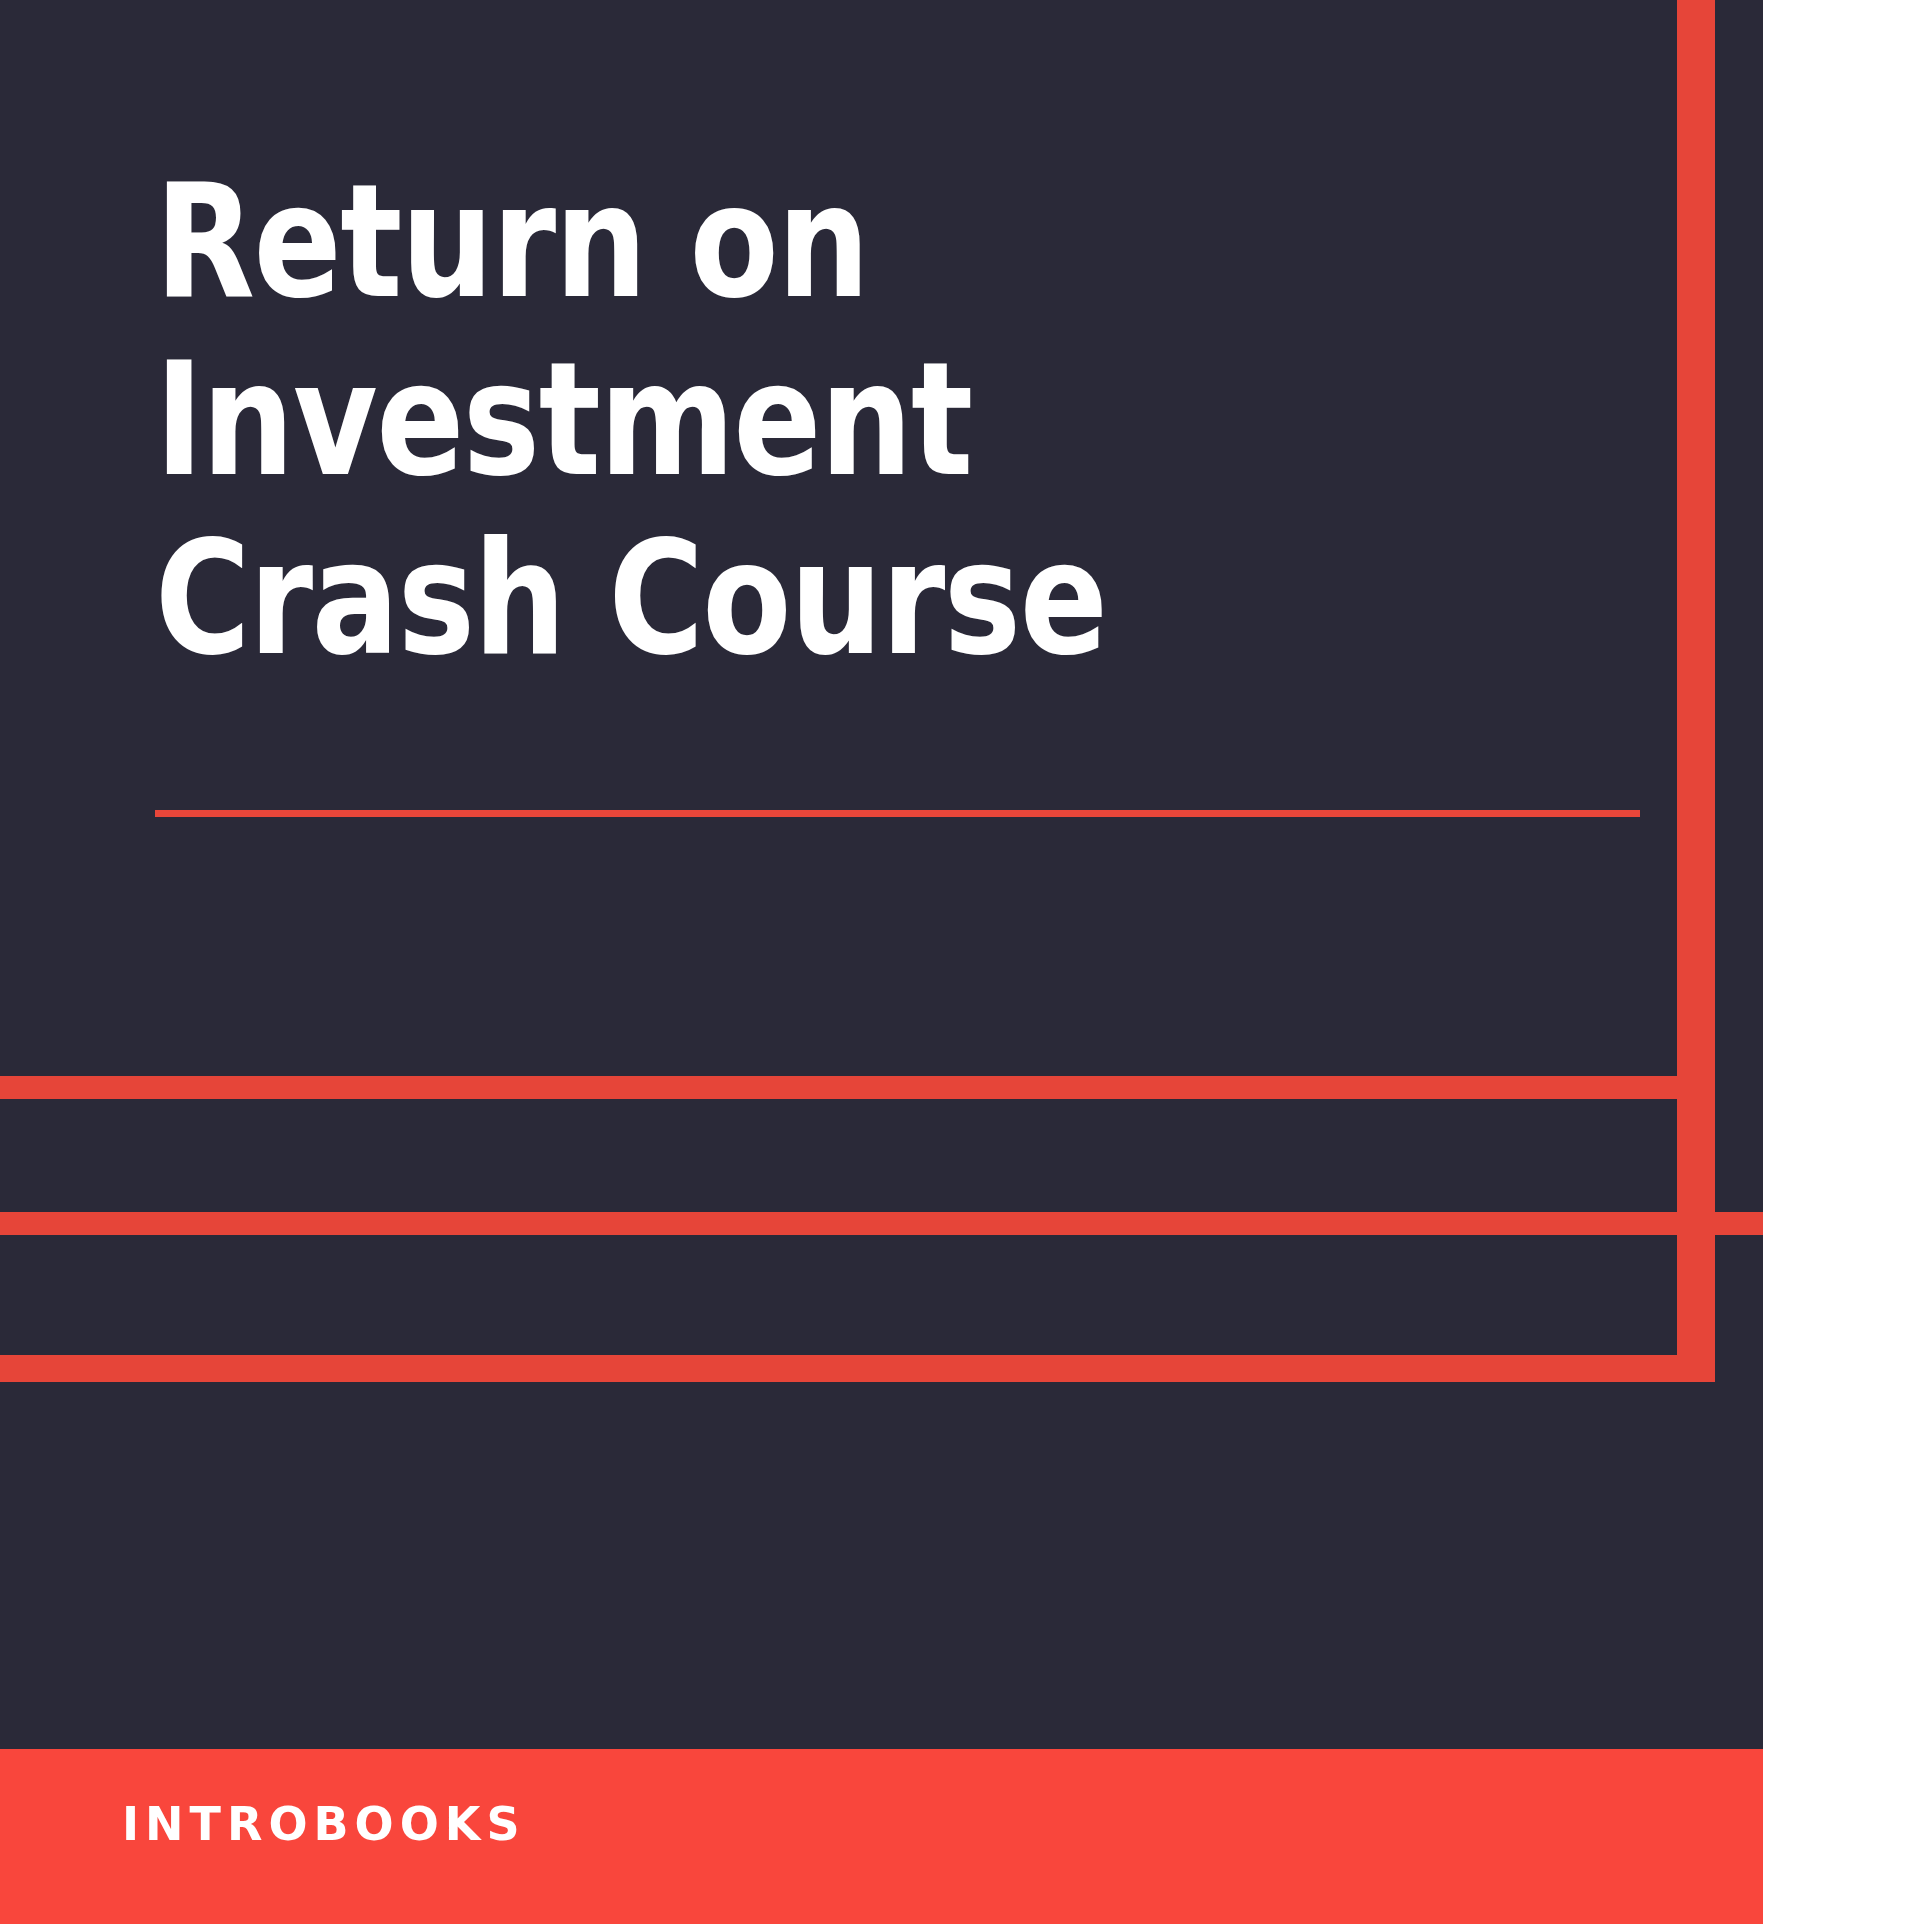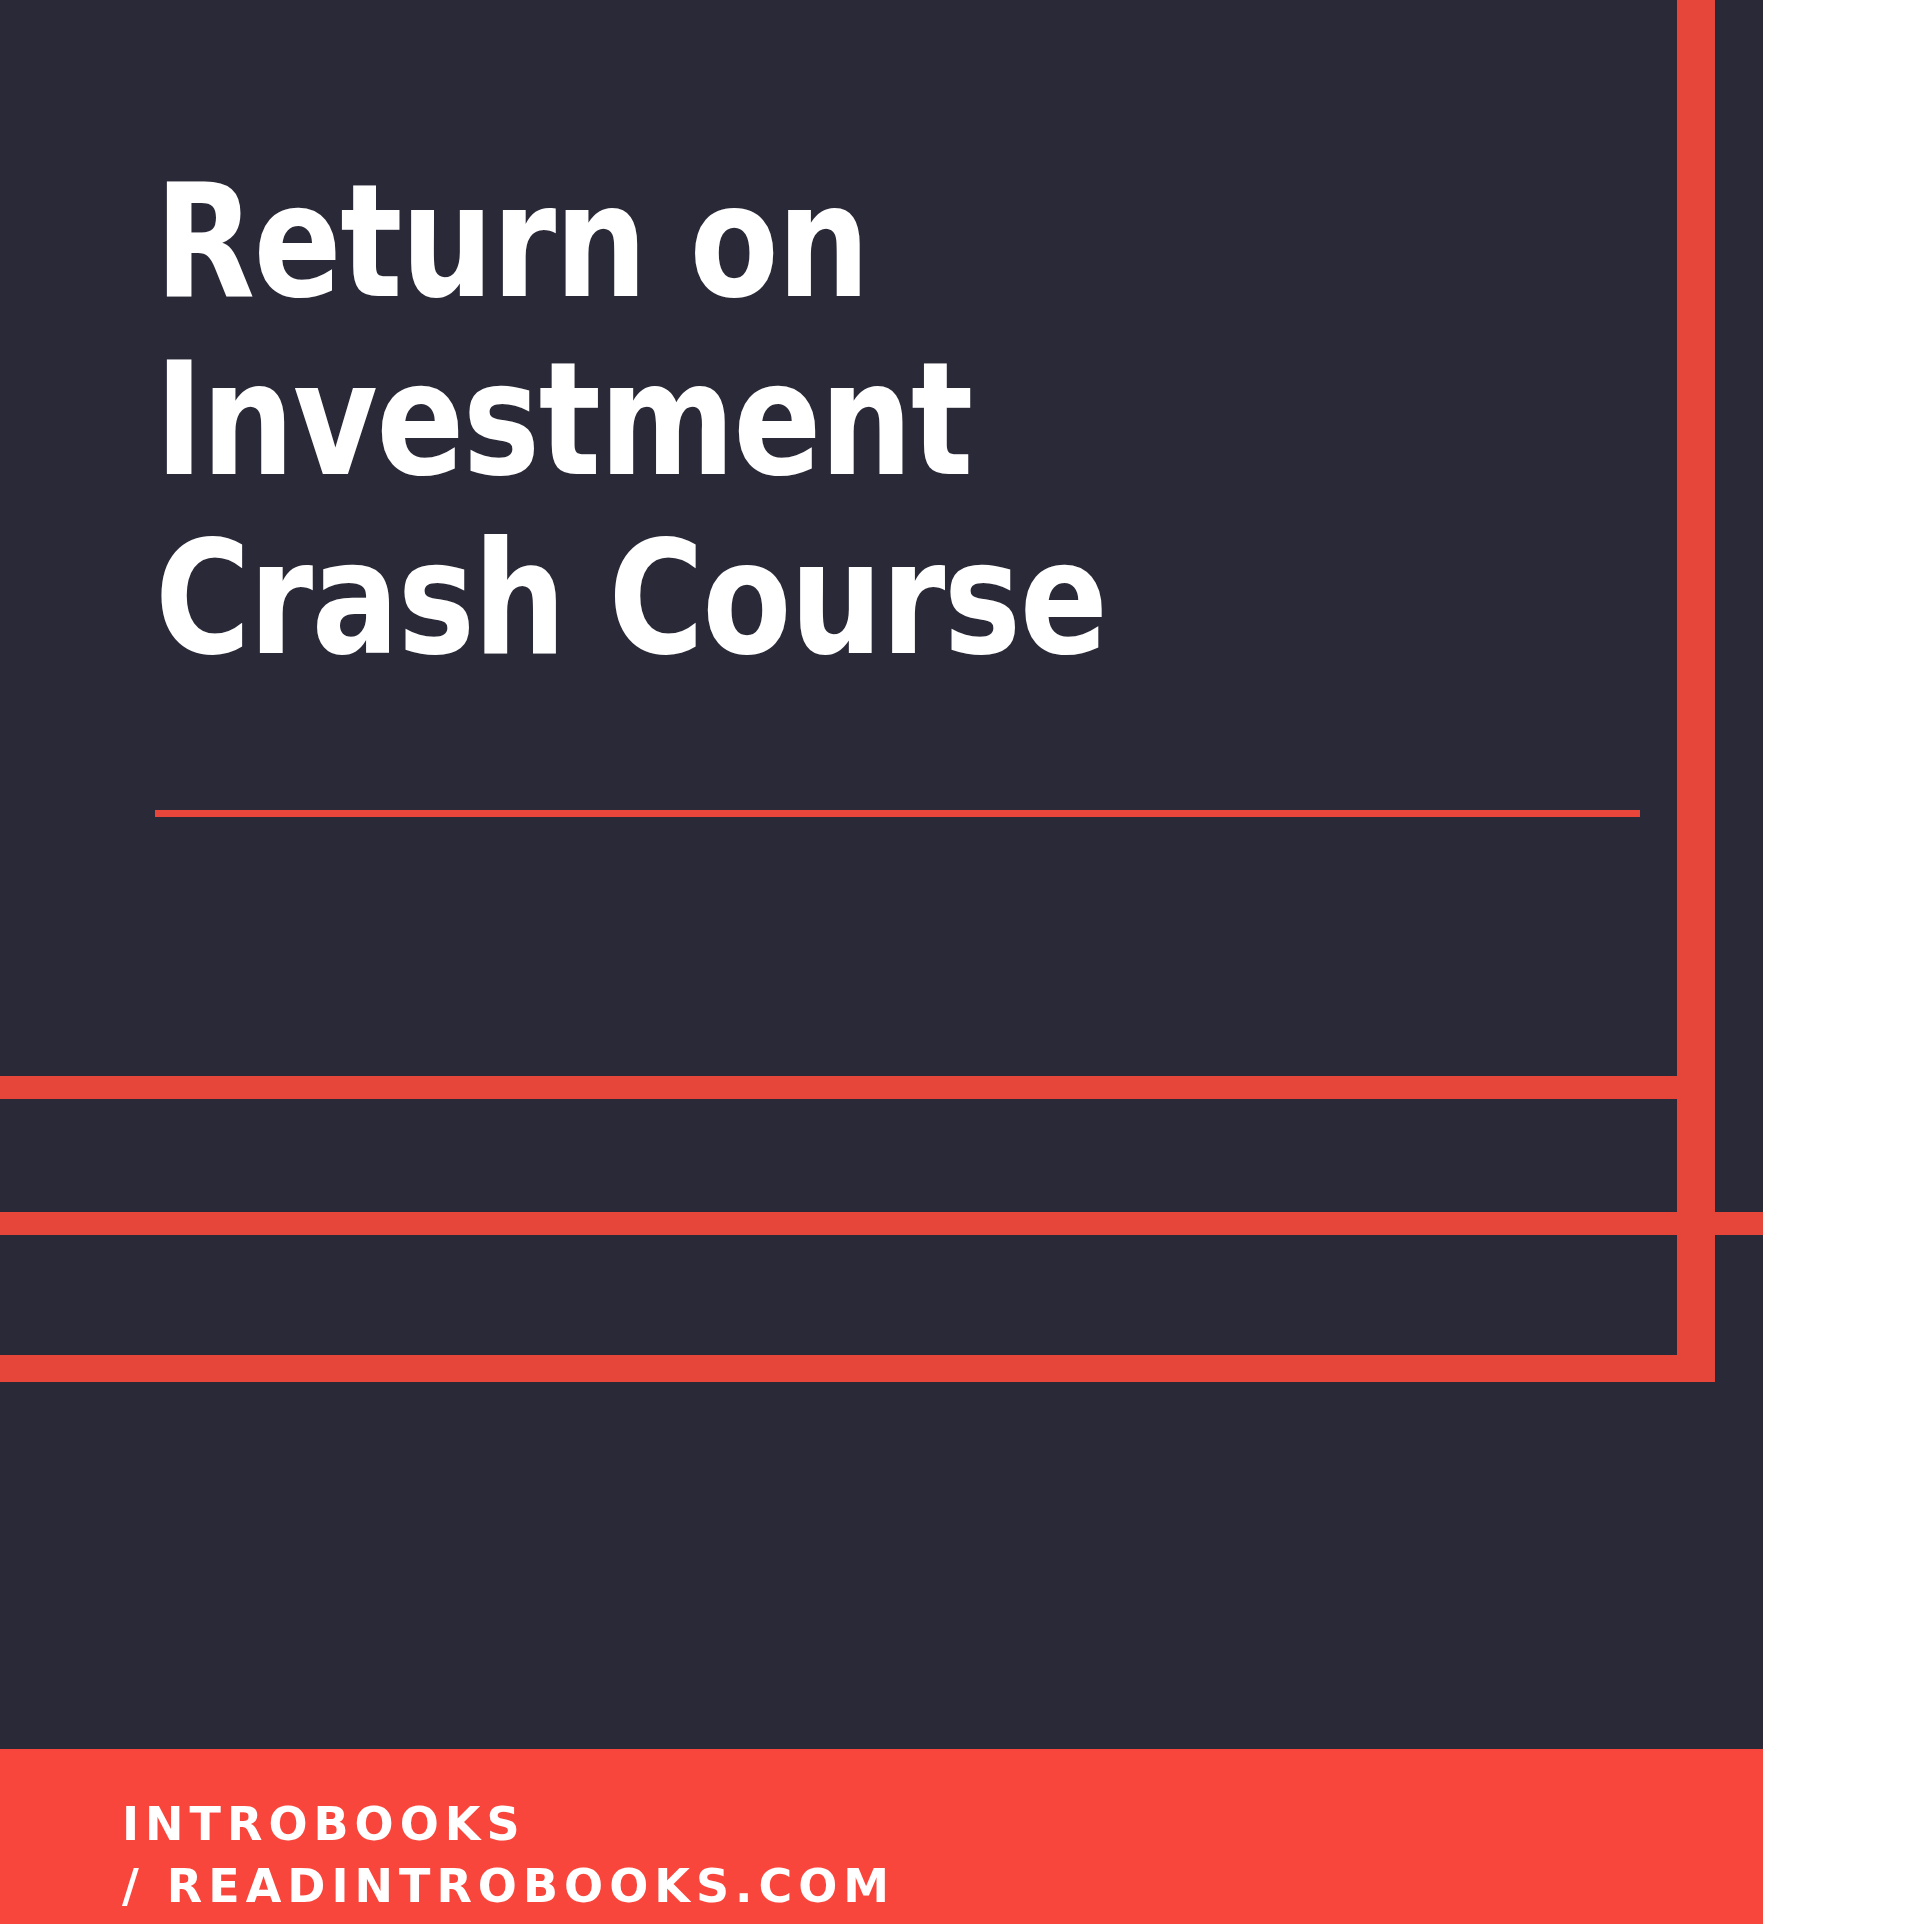--- a/index.html
+++ b/index.html
@@ -124,18 +124,17 @@
 
   <div class="rule" id="vrule-inner"></div>
   <div class="rule" id="vrule-outer"></div>
   <div class="rule" id="hrule-top"></div>
   <div class="rule" id="hrule-mid"></div>
   <div class="rule" id="hrule-bottom"></div>
 
   <div id="footer-bar">
     <div id="footer-text">
       <span class="footer-line">INTROBOOKS</span>
-      <span class="footer-line">/ READINTROBOOKS.COM</span>
     </div>
   </div>
 
 </div>
 
 
 </body></html>

